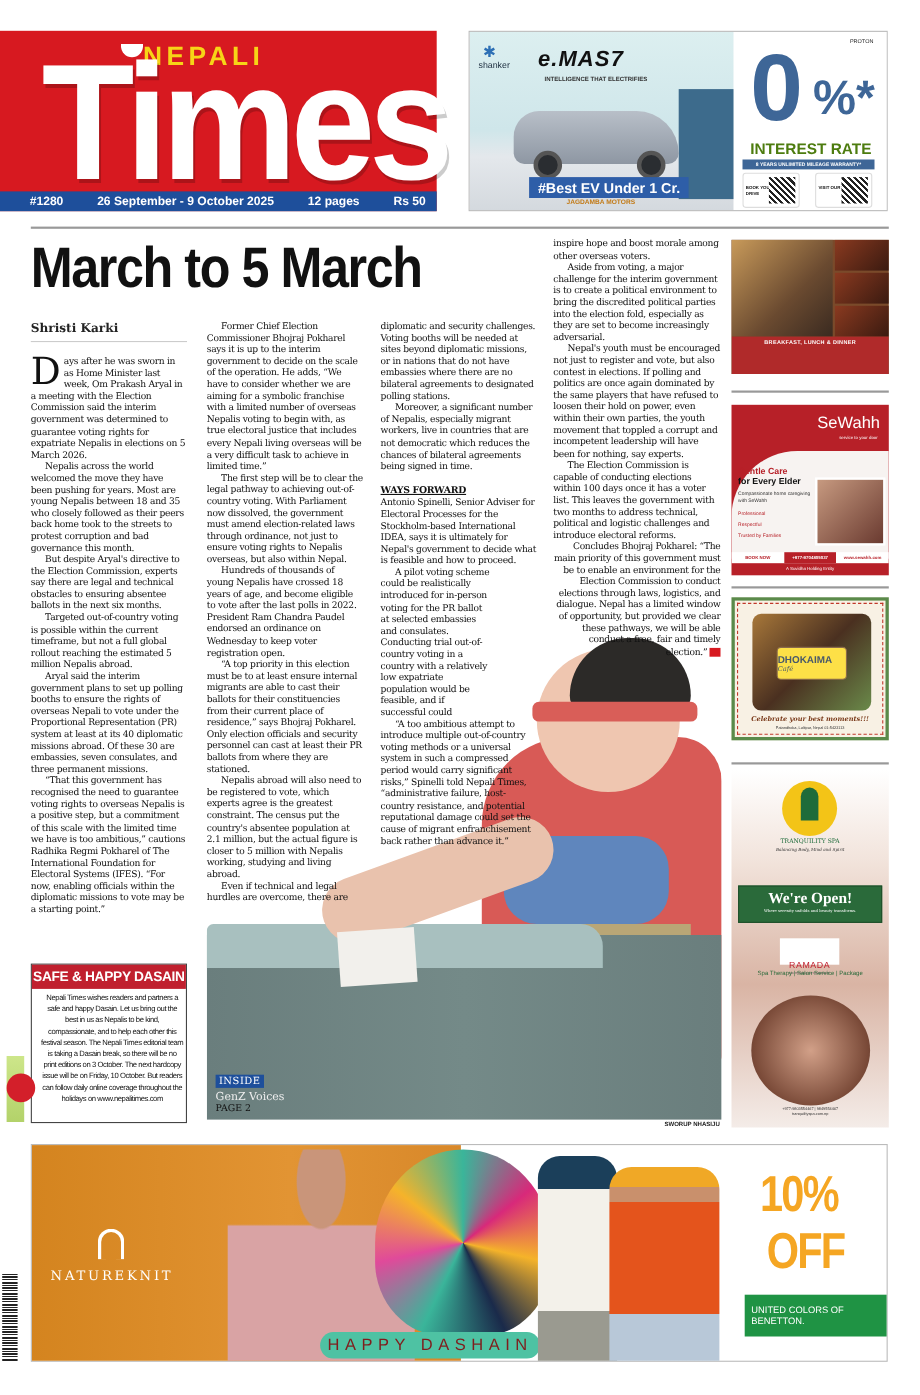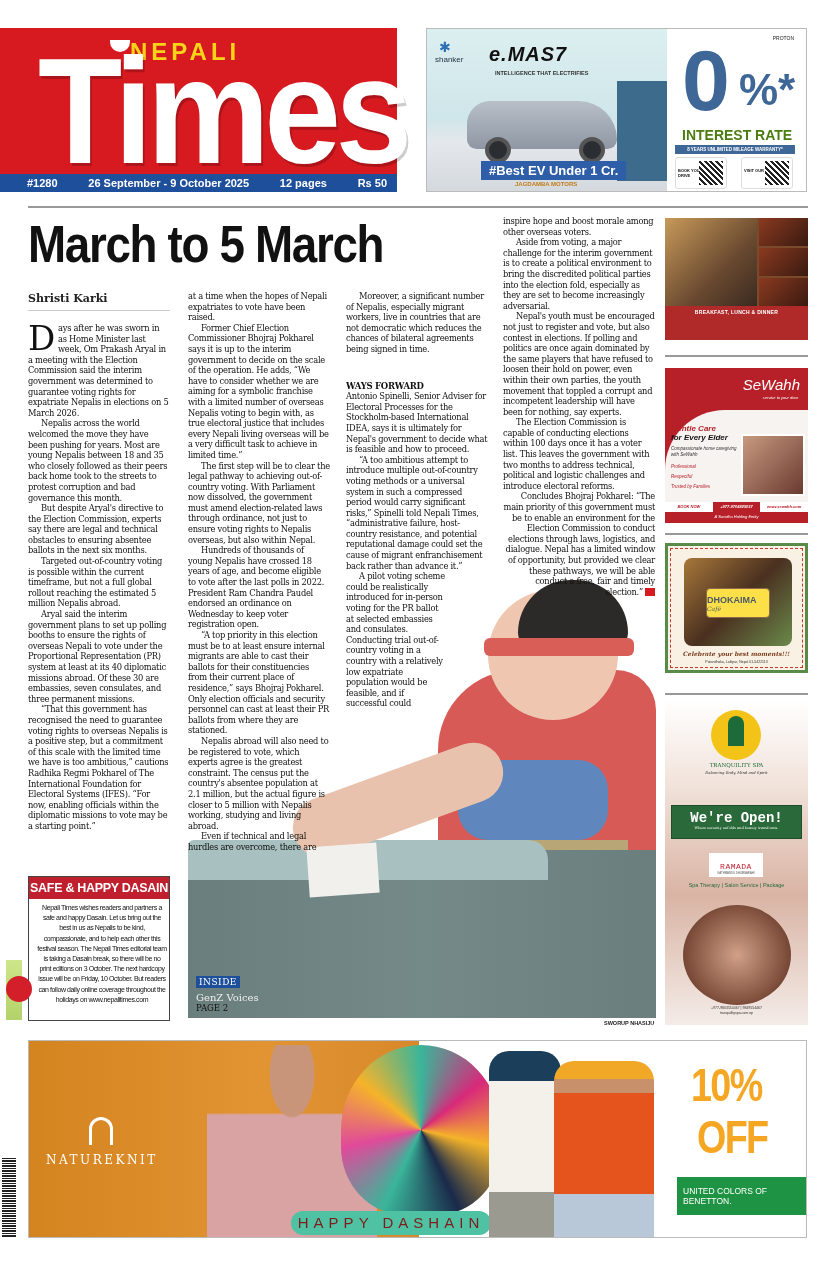--- a/index.html
+++ b/index.html
@@ -45,21 +45,21 @@
 
   
   .col { position: absolute; font-family: "DejaVu Serif", serif; font-size: 8.3px; line-height: 10.6px; color: #111; letter-spacing: -0.25px; }
   .col p { text-indent: 13px; }
   .col p.noindent { text-indent: 0; }
   .col1 { left: 28px; top: 323px; width: 142px; }
   .col2 { left: 188px; top: 291px; width: 142px; }
   .col3 { left: 346px; top: 291px; width: 142px; }
   .col4 { left: 503px; top: 216px; width: 152px; }
   .dropcap { float: left; font-size: 34px; line-height: 28px; margin: 1px 3px 0 0; font-family: "DejaVu Serif", serif; }
-  .subhead { font-family: "DejaVu Serif", serif; font-weight: bold; font-size: 8.5px; margin-top: 26px; text-indent: 0 !important; }
+  .subhead { font-family: "DejaVu Serif", serif; font-weight: bold; font-size: 8.5px; margin-top: 12px; text-indent: 0 !important; text-decoration: underline; }
   .end-mark { display: inline-block; width: 10px; height: 8px; background: #d71920; vertical-align: middle; margin-left: 2px; }
 
   
   .illus { position: absolute; left: 188px; top: 560px; width: 468px; height: 458px; overflow: hidden; }
   .illus .ballotbox { position: absolute; left: 0; top: 290px; width: 468px; height: 168px; background: linear-gradient(90deg,#6a7e7d,#748a88,#6a7e7d); }
   .illus .boxtop { position: absolute; left: 0; top: 280px; width: 360px; height: 40px; background: #a8c0bf; border-radius: 6px 20px 0 0; }
   .illus .scarf { position: absolute; left: 250px; top: 110px; width: 218px; height: 300px; background: #d85a56; border-radius: 80px 40px 10px 10px; }
   .illus .shirt { position: absolute; left: 270px; top: 200px; width: 150px; height: 80px; background: #5f86bd; border-radius: 30px; }
   .illus .skirt { position: absolute; left: 280px; top: 280px; width: 160px; height: 140px; background: #b9a676; }
   .illus .head { position: absolute; left: 300px; top: 30px; width: 130px; height: 130px; border-radius: 50%; background: #efc6b0; }
@@ -84,21 +84,21 @@
   .side-rule { position: absolute; left: 665px; width: 143px; height: 2px; background: #999; }
   .ad-cafe { position: absolute; left: 665px; top: 218px; width: 143px; height: 122px; background: #7a4a2a; overflow: hidden; }
   .ad-cafe .photo { position: absolute; left: 0; top: 0; width: 92px; height: 88px; background: linear-gradient(135deg,#c89a5a,#6a4a30 60%,#3a2a20); }
   .ad-cafe .food1, .ad-cafe .food2, .ad-cafe .food3 { position: absolute; left: 94px; width: 49px; height: 28px; background: linear-gradient(135deg,#8a3a20,#3a1a10); }
   .ad-cafe .food1 { top: 0; } .ad-cafe .food2 { top: 30px; } .ad-cafe .food3 { top: 60px; }
   .ad-cafe .band { position: absolute; left: 0; top: 88px; width: 143px; height: 34px; background: #b02a2a; text-align: center; color: #fff; font-family: "Liberation Sans", sans-serif; }
   .ad-cafe .meals { font-size: 5px; font-weight: bold; margin-top: 3px; letter-spacing: 0.3px; }
   .ad-cafe .name { font-size: 11px; font-weight: bold; margin-top: 36px; }
   .ad-cafe .phone { font-size: 4.5px; }
 
-  .ad-sewahh { position: absolute; left: 665px; top: 368px; width: 143px; height: 155px; background: #b72028; overflow: hidden; font-style: italic; }
+  .ad-sewahh { position: absolute; left: 665px; top: 368px; width: 143px; height: 155px; background: #b72028; overflow: hidden; }
   .ad-sewahh .logo { position: absolute; right: 8px; top: 8px; color: #fff; font-family: "Liberation Sans", sans-serif; font-size: 15px; }
   .ad-sewahh .logo-sub { position: absolute; right: 10px; top: 27px; color: #fff; font-family: "Liberation Sans", sans-serif; font-size: 4px; }
   .ad-sewahh .panel { position: absolute; left: 0; top: 42px; width: 143px; height: 98px; background: #f7f3f1; border-radius: 60px 0 0 0; }
   .ad-sewahh .h1 { position: absolute; left: 6px; top: 56px; font-family: "Liberation Sans", sans-serif; font-weight: bold; font-size: 8px; color: #b72028; }
   .ad-sewahh .h2 { position: absolute; left: 6px; top: 65px; font-family: "Liberation Sans", sans-serif; font-weight: bold; font-size: 8px; color: #111; }
   .ad-sewahh .desc { position: absolute; left: 6px; top: 78px; width: 66px; font-family: "Liberation Sans", sans-serif; font-size: 4.5px; color: #333; line-height: 6px; }
   .ad-sewahh .feat { position: absolute; left: 6px; font-family: "Liberation Sans", sans-serif; font-size: 4.5px; color: #b72028; }
   .ad-sewahh .photo { position: absolute; left: 76px; top: 66px; width: 64px; height: 62px; background: linear-gradient(135deg,#c79a80,#6a3a30); border: 2px solid #fff; }
   .ad-sewahh .cta { position: absolute; left: 0; top: 134px; width: 143px; height: 10px; background: #fff; display: flex; font-family: "Liberation Sans", sans-serif; font-size: 4px; font-weight: bold; }
   .ad-sewahh .cta span { flex: 1; text-align: center; line-height: 10px; color: #b72028; }
@@ -112,24 +112,24 @@
   .ad-dhokaima .sign .c { font-family: "DejaVu Serif", serif; font-style: italic; font-size: 6px; color: #4a5a6a; }
   .ad-dhokaima .slogan { position: absolute; left: 0; top: 104px; width: 137px; text-align: center; font-family: "DejaVu Serif", serif; font-style: italic; font-weight: bold; font-size: 6px; color: #7a3a1a; }
   .ad-dhokaima .addr { position: absolute; left: 0; top: 114px; width: 137px; text-align: center; font-family: "Liberation Sans", sans-serif; font-size: 3.5px; color: #333; }
 
   .ad-spa { position: absolute; left: 665px; top: 700px; width: 143px; height: 325px; background: linear-gradient(180deg,#fff 0%,#f2e4dc 25%,#d9b4a4 60%,#f4ece8 100%); }
   .ad-spa .logo { position: absolute; left: 46px; top: 10px; width: 50px; height: 50px; border-radius: 50%; background: #f3c417; }
   .ad-spa .logo::after { content: ""; position: absolute; left: 17px; top: 6px; width: 16px; height: 30px; background: #1e6b3a; border-radius: 8px 8px 0 0; }
   .ad-spa .brand { position: absolute; left: 0; top: 62px; width: 143px; text-align: center; font-family: "DejaVu Serif", serif; font-size: 5.5px; color: #1e6b3a; }
   .ad-spa .motto { position: absolute; left: 0; top: 70px; width: 143px; text-align: center; font-family: "DejaVu Serif", serif; font-style: italic; font-size: 3.8px; color: #333; }
   .ad-spa .open { position: absolute; left: 6px; top: 105px; width: 131px; height: 34px; background: #2a6a3a; border: 1px solid #1e4f2a; text-align: center; color: #fff; }
-  .ad-spa .open .t { font-family: Liberation Mono, monospace; font-weight: bold; font-size: 14px; margin-top: 4px; }
+  .ad-spa .open .t { font-family: Liberation Serif, serif; font-weight: bold; font-size: 14px; margin-top: 4px; }
   .ad-spa .open .s { font-family: "DejaVu Serif", serif; font-size: 3.5px; }
   .ad-spa .ramada { position: absolute; left: 44px; top: 153px; width: 54px; height: 24px; background: #fff; text-align: center; }
-  .ad-spa .ramada .r { font-family: Liberation Mono, monospace; font-size: 8px; color: #c0202e; letter-spacing: 0.5px; margin-top: 9px; }
+  .ad-spa .ramada .r { font-family: Liberation Sans, sans-serif; font-size: 8px; color: #c0202e; letter-spacing: 0.5px; margin-top: 20px; }
   .ad-spa .ramada .sub { font-family: "Liberation Sans", sans-serif; font-size: 2.8px; color: #555; }
   .ad-spa .services { position: absolute; left: 0; top: 182px; width: 143px; text-align: center; font-family: "Liberation Sans", sans-serif; font-size: 5.5px; color: #2a6a3a; }
   .ad-spa .circle { position: absolute; left: 18px; top: 205px; width: 108px; height: 100px; border-radius: 50%; background: radial-gradient(circle,#d2a088,#7a4a38 70%,#4a2a20); }
   .ad-spa .contact { position: absolute; left: 0; top: 306px; width: 143px; text-align: center; font-family: "Liberation Sans", sans-serif; font-size: 3.5px; color: #333; line-height: 5px; }
 
   
   .ad-bottom { position: absolute; left: 28px; top: 1040px; width: 779px; height: 198px; border: 1px solid #bbb; overflow: hidden; background: #fff; }
   .ad-bottom .orange { position: absolute; left: 0; top: 0; width: 390px; height: 198px; background: linear-gradient(90deg,#d4841f,#e29433 60%,#d8882a); }
   .ad-bottom .nk-logo { position: absolute; left: 60px; top: 76px; width: 24px; height: 28px; border: 3px solid #fff; border-radius: 12px 12px 0 0; border-bottom: none; }
   .ad-bottom .nk-name { position: absolute; left: 17px; top: 112px; font-family: "DejaVu Serif", serif; font-size: 12px; letter-spacing: 2.5px; color: #fff; }
@@ -205,35 +205,35 @@
   <div class="head"></div>
   <div class="hair"></div>
   <div class="blindfold"></div>
   <div class="ballotbox"></div>
   <div class="boxtop"></div>
   <div class="arm"></div>
   <div class="ballot"></div>
 </div>
 
 <div class="col col2">
-  <p class="noindent">at a time when the hopes of Nepali expatriates to vote have been raised.</p>
   <p>Former Chief Election Commissioner Bhojraj Pokharel says it is up to the interim government to decide on the scale of the operation. He adds, “We have to consider whether we are aiming for a symbolic franchise with a limited number of overseas Nepalis voting to begin with, as true electoral justice that includes every Nepali living overseas will be a very difficult task to achieve in limited time.”</p>
   <p>The first step will be to clear the legal pathway to achieving out-of-country voting. With Parliament now dissolved, the government must amend election-related laws through ordinance, not just to ensure voting rights to Nepalis overseas, but also within Nepal.</p>
   <p>Hundreds of thousands of young Nepalis have crossed 18 years of age, and become eligible to vote after the last polls in 2022. President Ram Chandra Paudel endorsed an ordinance on Wednesday to keep voter registration open.</p>
   <p>“A top priority in this election must be to at least ensure internal migrants are able to cast their ballots for their constituencies from their current place of residence,” says Bhojraj Pokharel. Only election officials and security personnel can cast at least their PR ballots from where they are stationed.</p>
   <p>Nepalis abroad will also need to be registered to vote, which experts agree is the greatest constraint. The census put the country's absentee population at 2.1 million, but the actual figure is closer to 5 million with Nepalis working, studying and living abroad.</p>
   <p>Even if technical and legal hurdles are overcome, there are</p>
 </div>
 
 <div class="col col3">
+  <p class="noindent">diplomatic and security challenges. Voting booths will be needed at sites beyond diplomatic missions, or in nations that do not have embassies where there are no bilateral agreements to designated polling stations.</p>
   <p>Moreover, a significant number of Nepalis, especially migrant workers, live in countries that are not democratic which reduces the chances of bilateral agreements being signed in time.</p>
   <p class="subhead">WAYS FORWARD</p>
   <p class="noindent">Antonio Spinelli, Senior Adviser for Electoral Processes for the Stockholm-based International IDEA, says it is ultimately for Nepal's government to decide what is feasible and how to proceed.</p>
+  <p style="width:100px;">A pilot voting scheme could be realistically introduced for in-person voting for the PR ballot at selected embassies and consulates. Conducting trial out-of-country voting in a country with a relatively low expatriate population would be feasible, and if successful could</p>
   <p>“A too ambitious attempt to introduce multiple out-of-country voting methods or a universal system in such a compressed period would carry significant risks,” Spinelli told Nepali Times, “administrative failure, host-country resistance, and potential reputational damage could set the cause of migrant enfranchisement back rather than advance it.”</p>
-  <p style="width:100px;">A pilot voting scheme could be realistically introduced for in-person voting for the PR ballot at selected embassies and consulates. Conducting trial out-of-country voting in a country with a relatively low expatriate population would be feasible, and if successful could</p>
 </div>
 
 <div class="col col4">
   <p class="noindent">inspire hope and boost morale among other overseas voters.</p>
   <p>Aside from voting, a major challenge for the interim government is to create a political environment to bring the discredited political parties into the election fold, especially as they are set to become increasingly adversarial.</p>
   <p>Nepal's youth must be encouraged not just to register and vote, but also contest in elections. If polling and politics are once again dominated by the same players that have refused to loosen their hold on power, even within their own parties, the youth movement that toppled a corrupt and incompetent leadership will have been for nothing, say experts.</p>
   <p>The Election Commission is capable of conducting elections within 100 days once it has a voter list. This leaves the government with two months to address technical, political and logistic challenges and introduce electoral reforms.</p>
   <p style="text-align:right;"><span>Concludes Bhojraj Pokharel: “The main priority of this government must be to enable an environment for the Election Commission to conduct elections through laws, logistics, and dialogue. Nepal has a limited window of opportunity, but provided we clear these pathways, we will be able conduct a free, fair and timely election.”</span><span class="end-mark"></span></p>
 </div>
 

